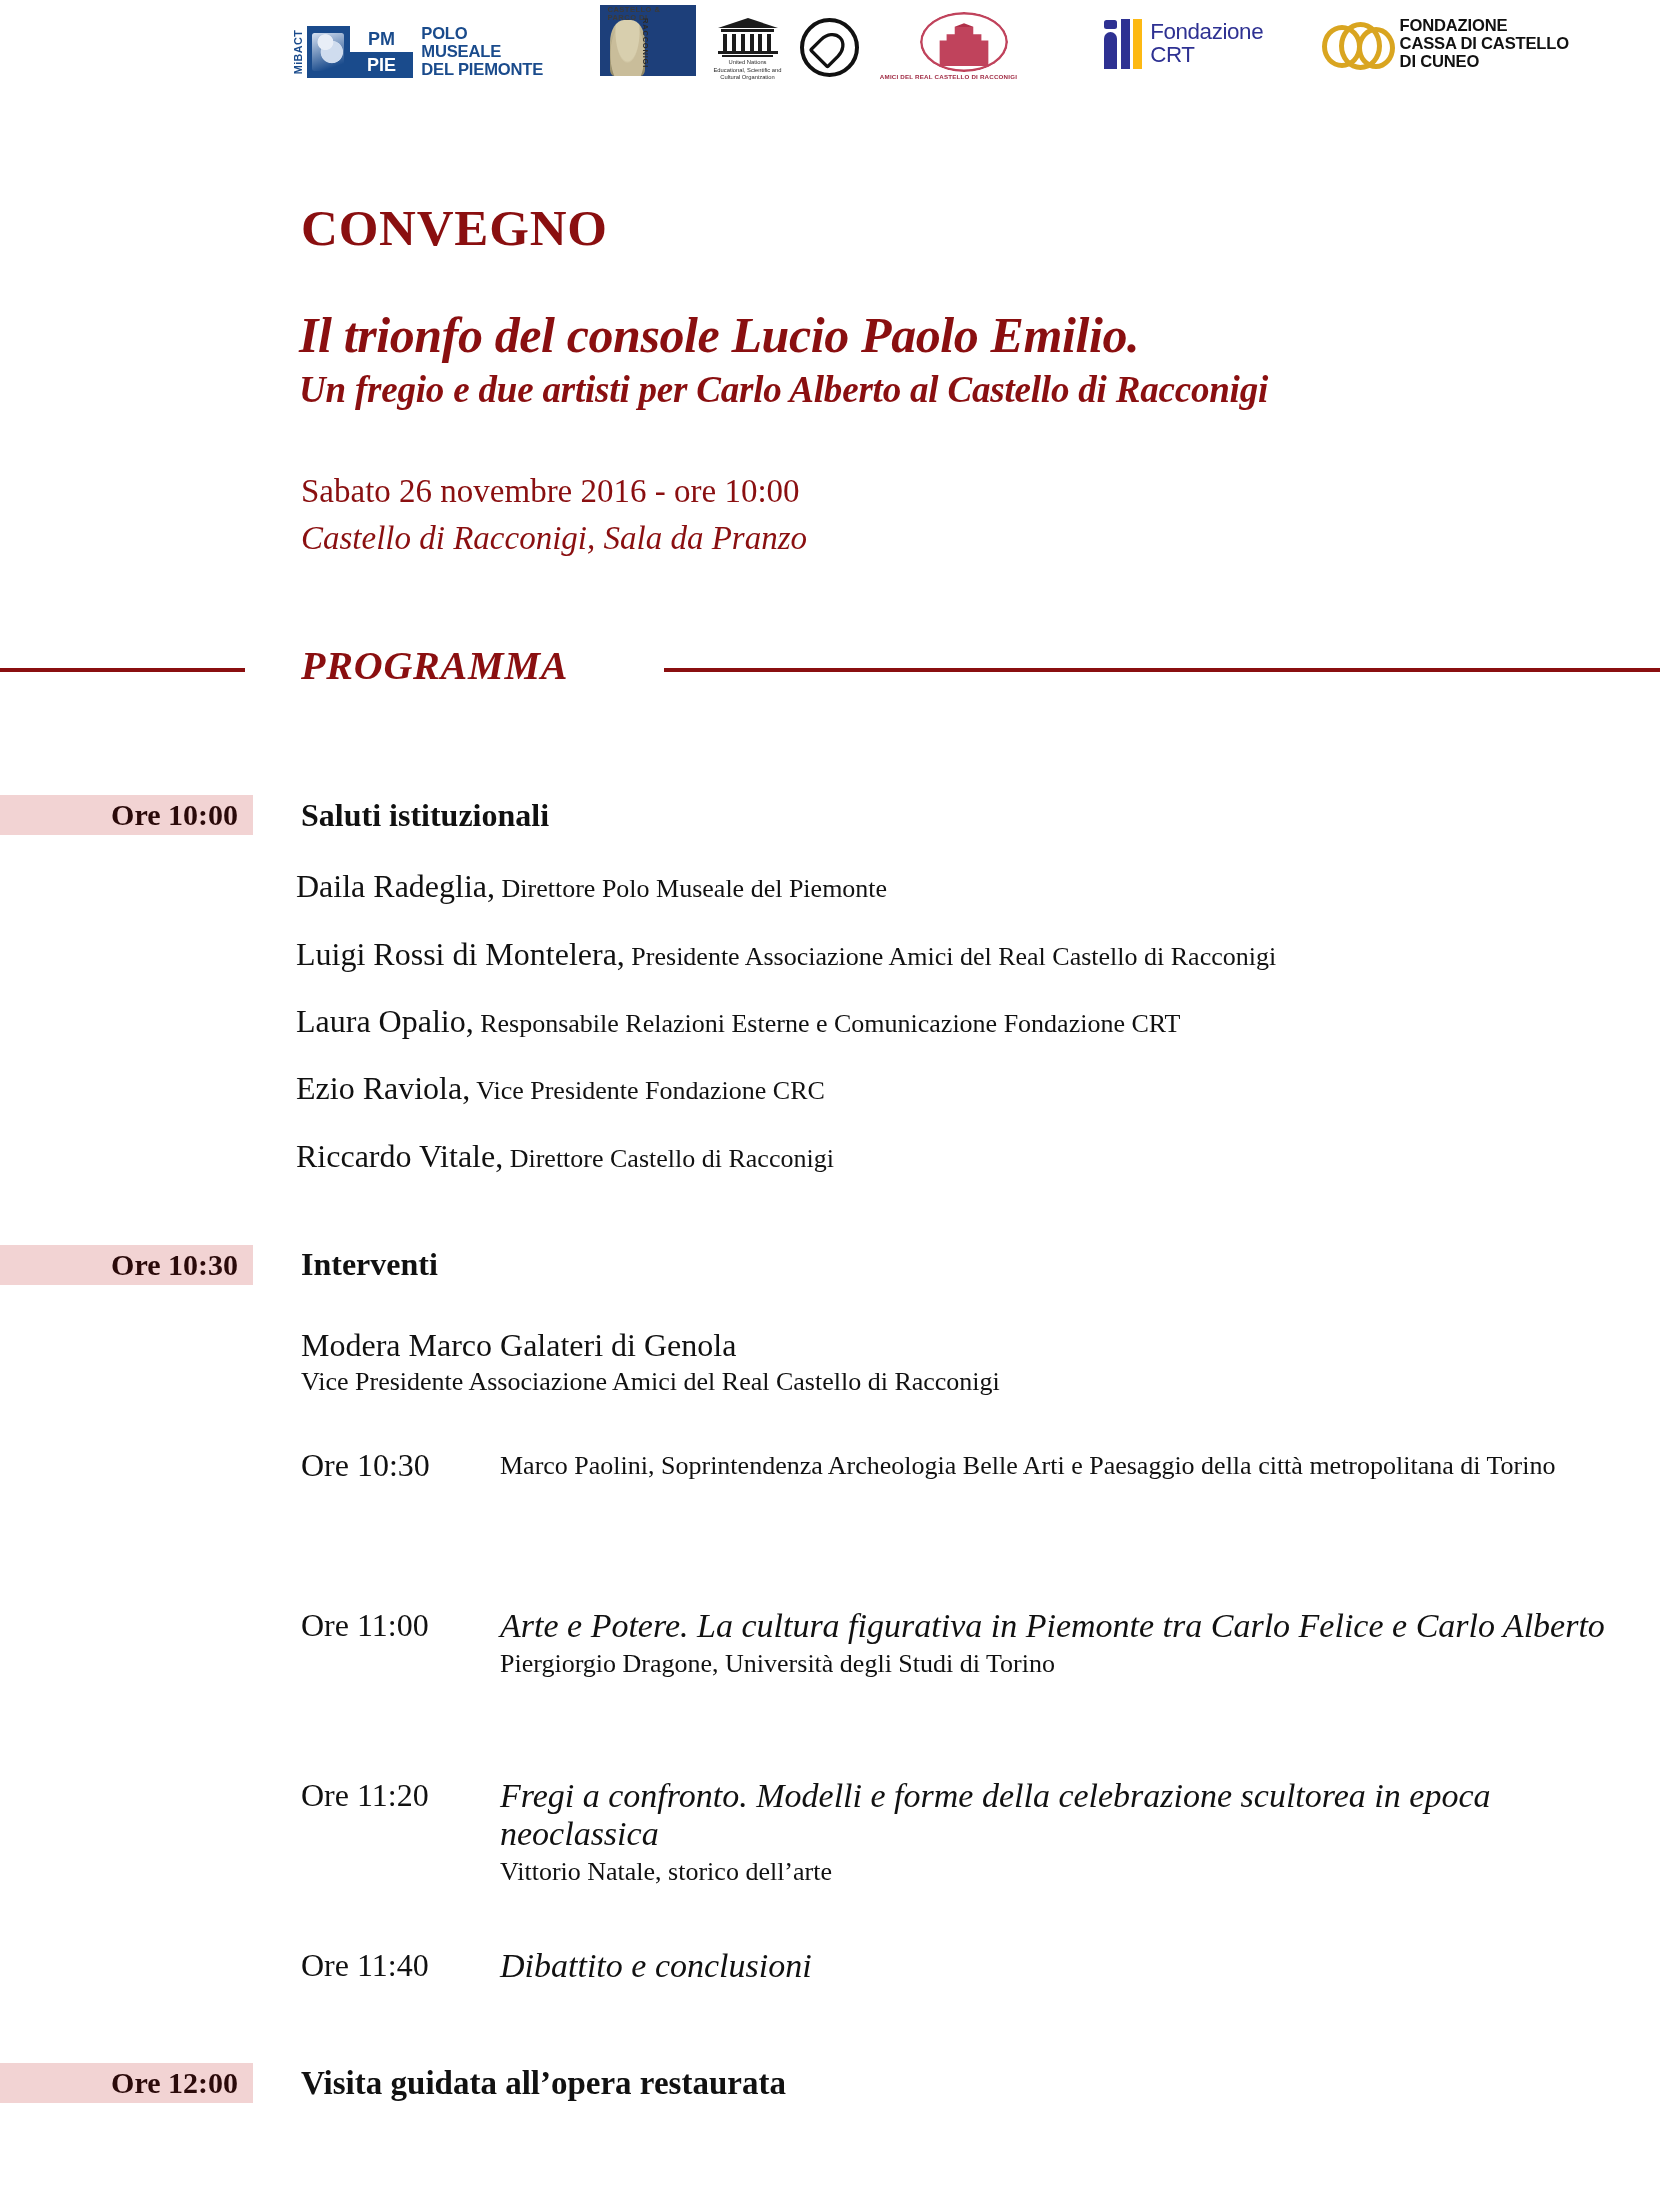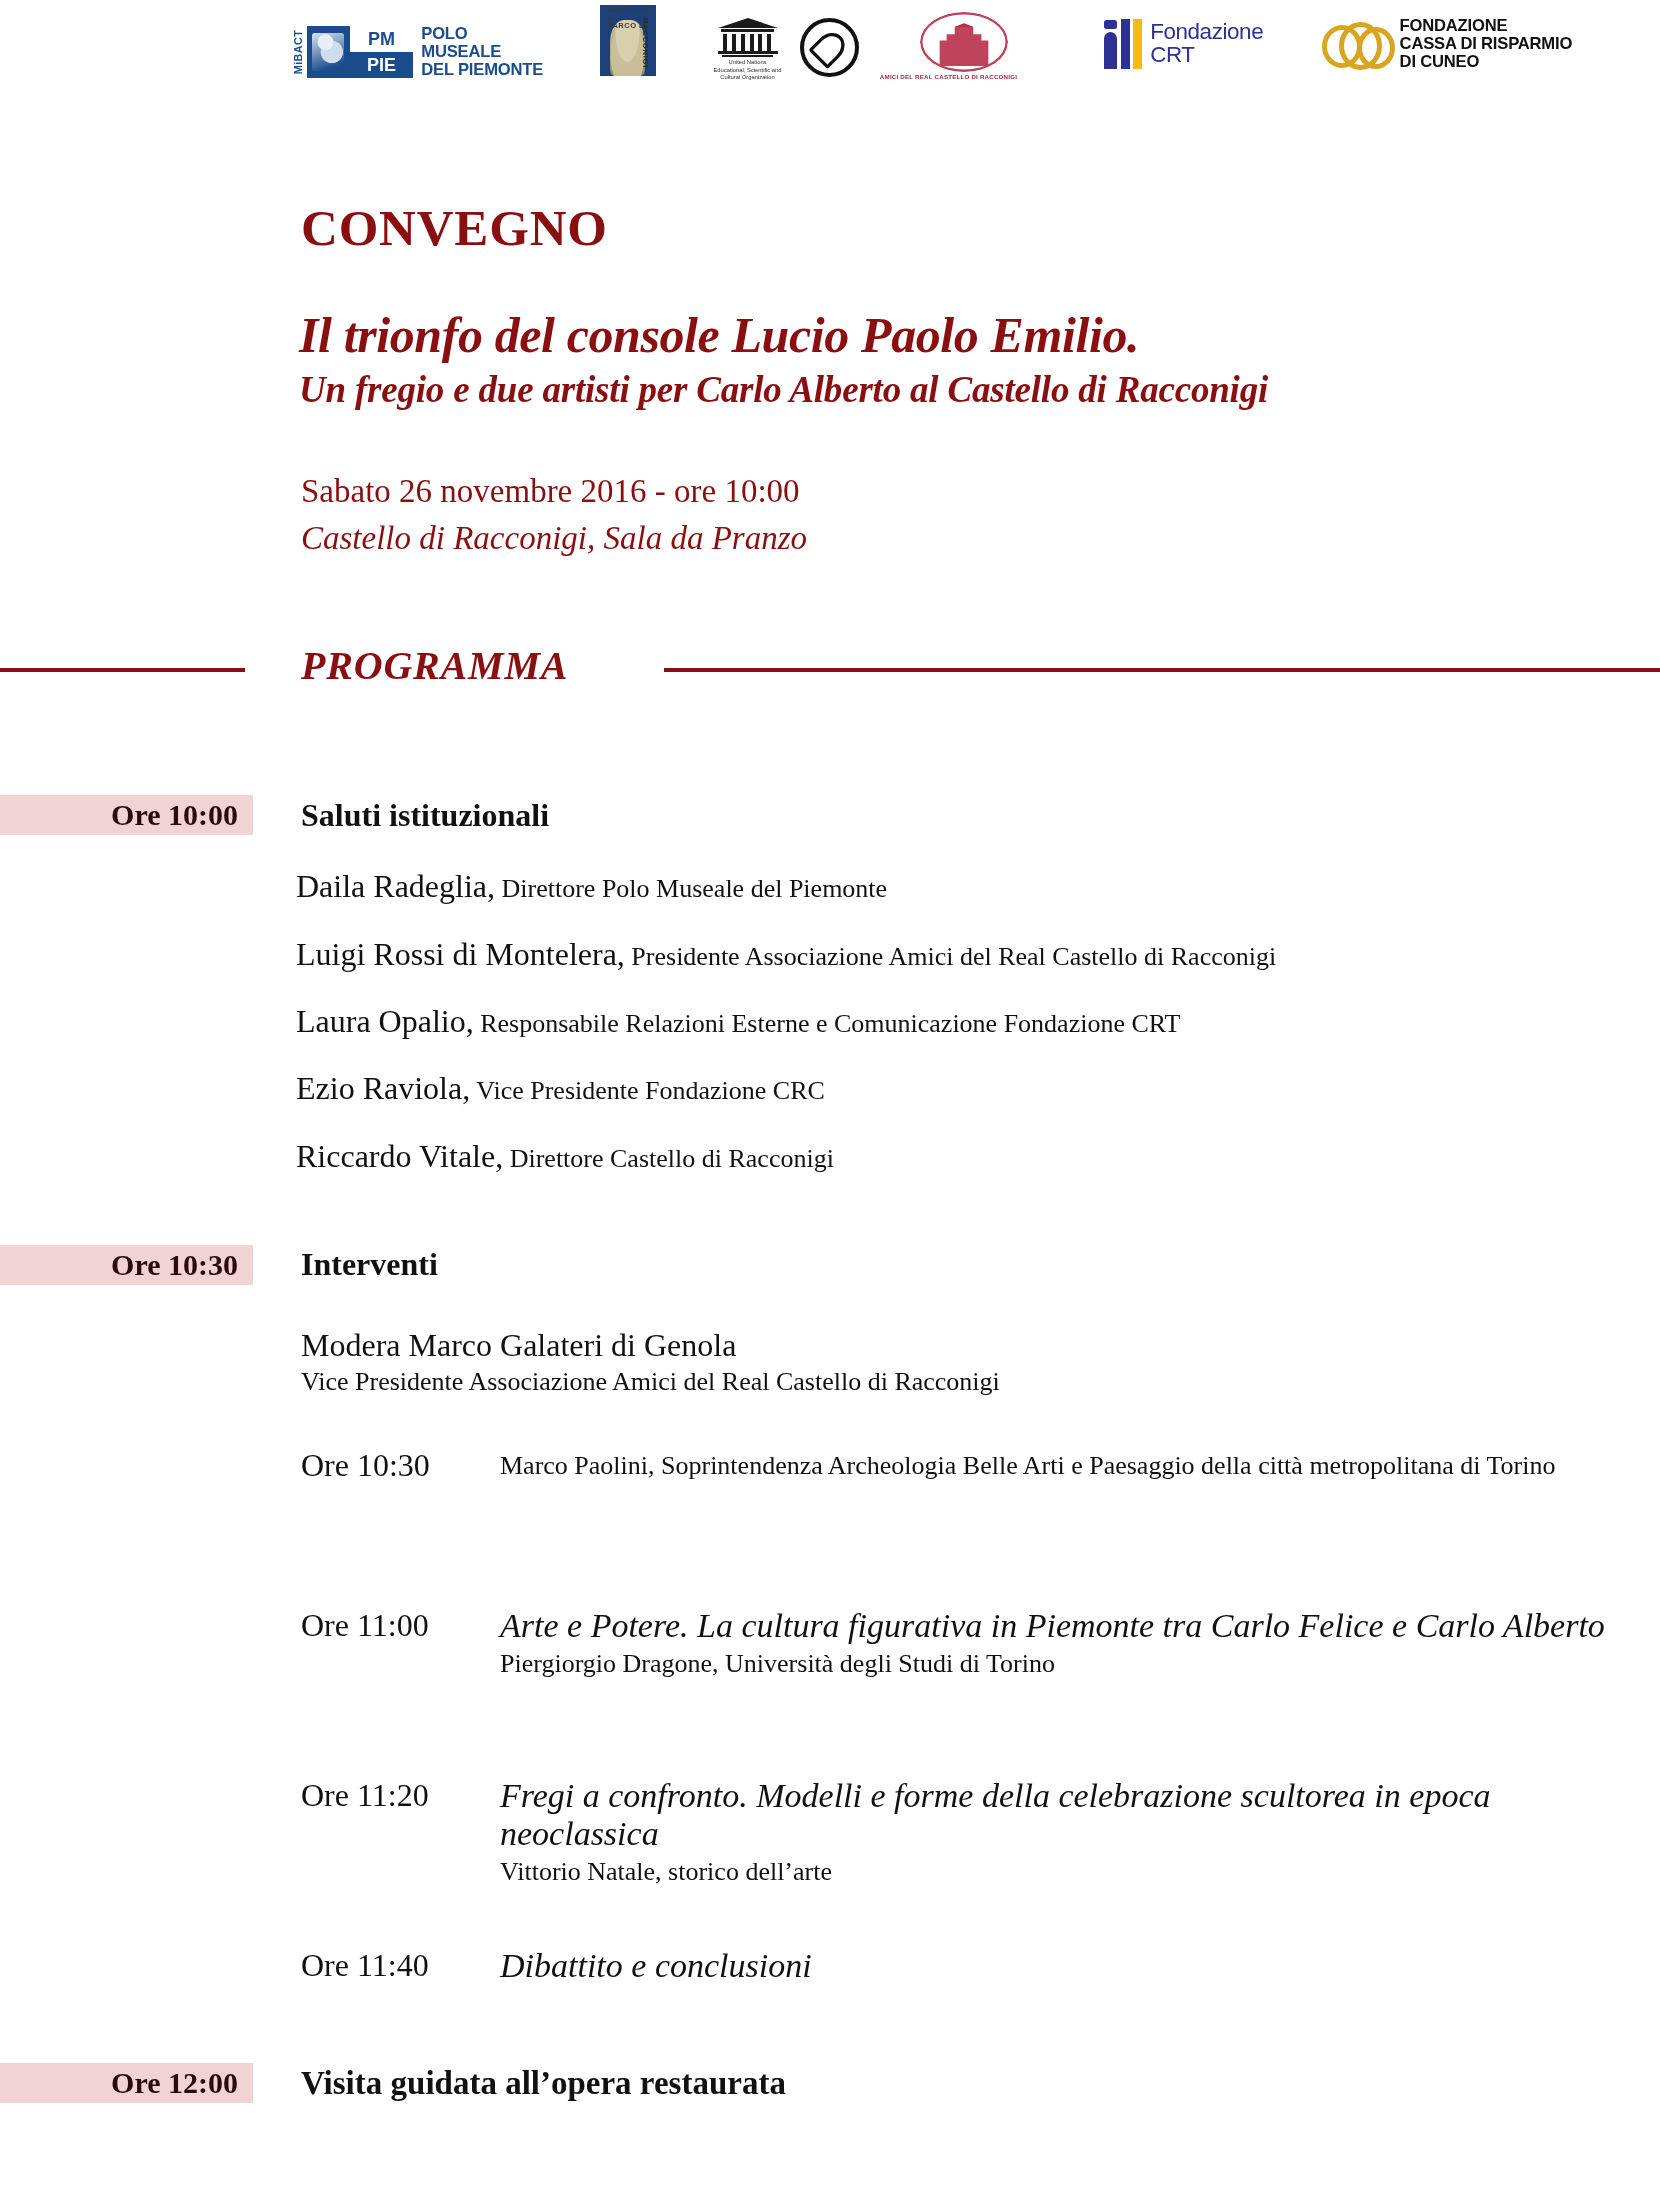--- a/index.html
+++ b/index.html
@@ -88,20 +88,21 @@
     letter-spacing: -0.2px;
   }
 
   
   .logo-castello { left: 600px; top: 5px; }
   .castello-box {
     width: 56px; height: 71px;
     background: #1d3f7a;
     position: relative;
     overflow: hidden;
+    padding-left: 40px;
   }
   .castello-box::before {
     content: "";
     position: absolute;
     left: 10px; top: 15px;
     width: 35px; height: 56px;
     background:
       radial-gradient(ellipse at 50% 20%, #d8cfae 0 11.6px, transparent 12.5px),
       radial-gradient(ellipse at 50% 62%, #c9bd9a 0 16.6px, transparent 17.4px),
       linear-gradient(170deg, #cfc4a0 0%, #8d8462 100%);
@@ -527,21 +528,21 @@
   </div>
 
   <div class="logo logo-crc">
     <div class="crc-mark">
       <i class="crc-c1"></i>
         <i class="crc-c2"></i>
         <i class="crc-c3"></i>
     </div>
     <div class="crc-text">
       <div>FONDAZIONE</div>
-      <div>CASSA DI RISPARMIO</div>
+      <div>CASSA DI CASTELLO</div>
       <div>DI CUNEO</div>
     </div>
   </div>
 
 </div>
 
 <div class="content">
 
   <div class="kicker">CONVEGNO</div>
   <div class="title-main">Il trionfo del console Lucio Paolo Emilio.</div>

